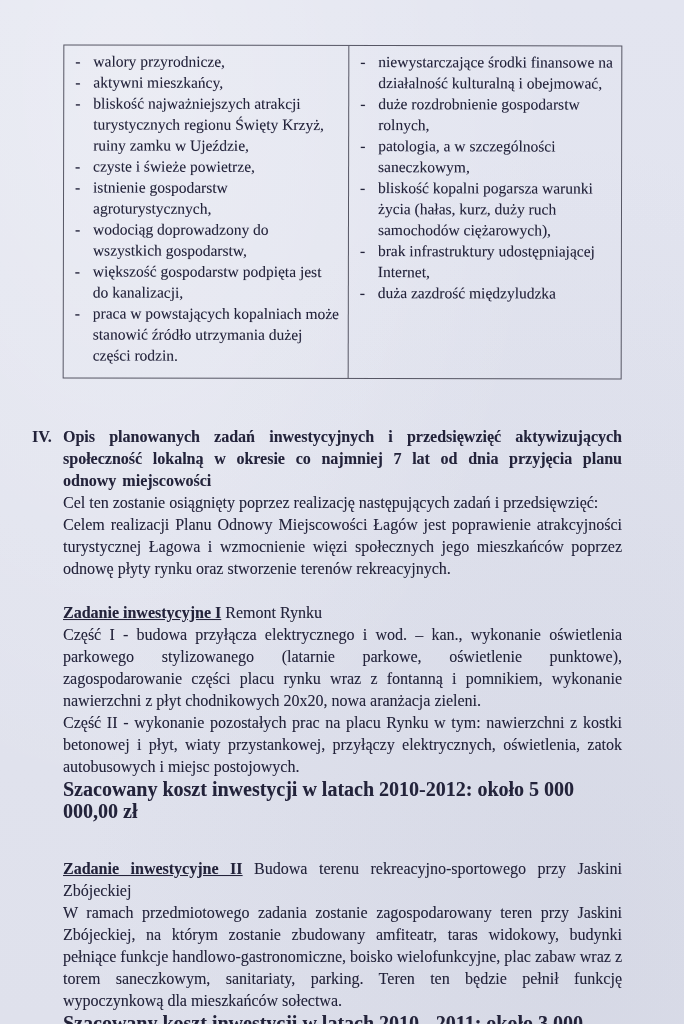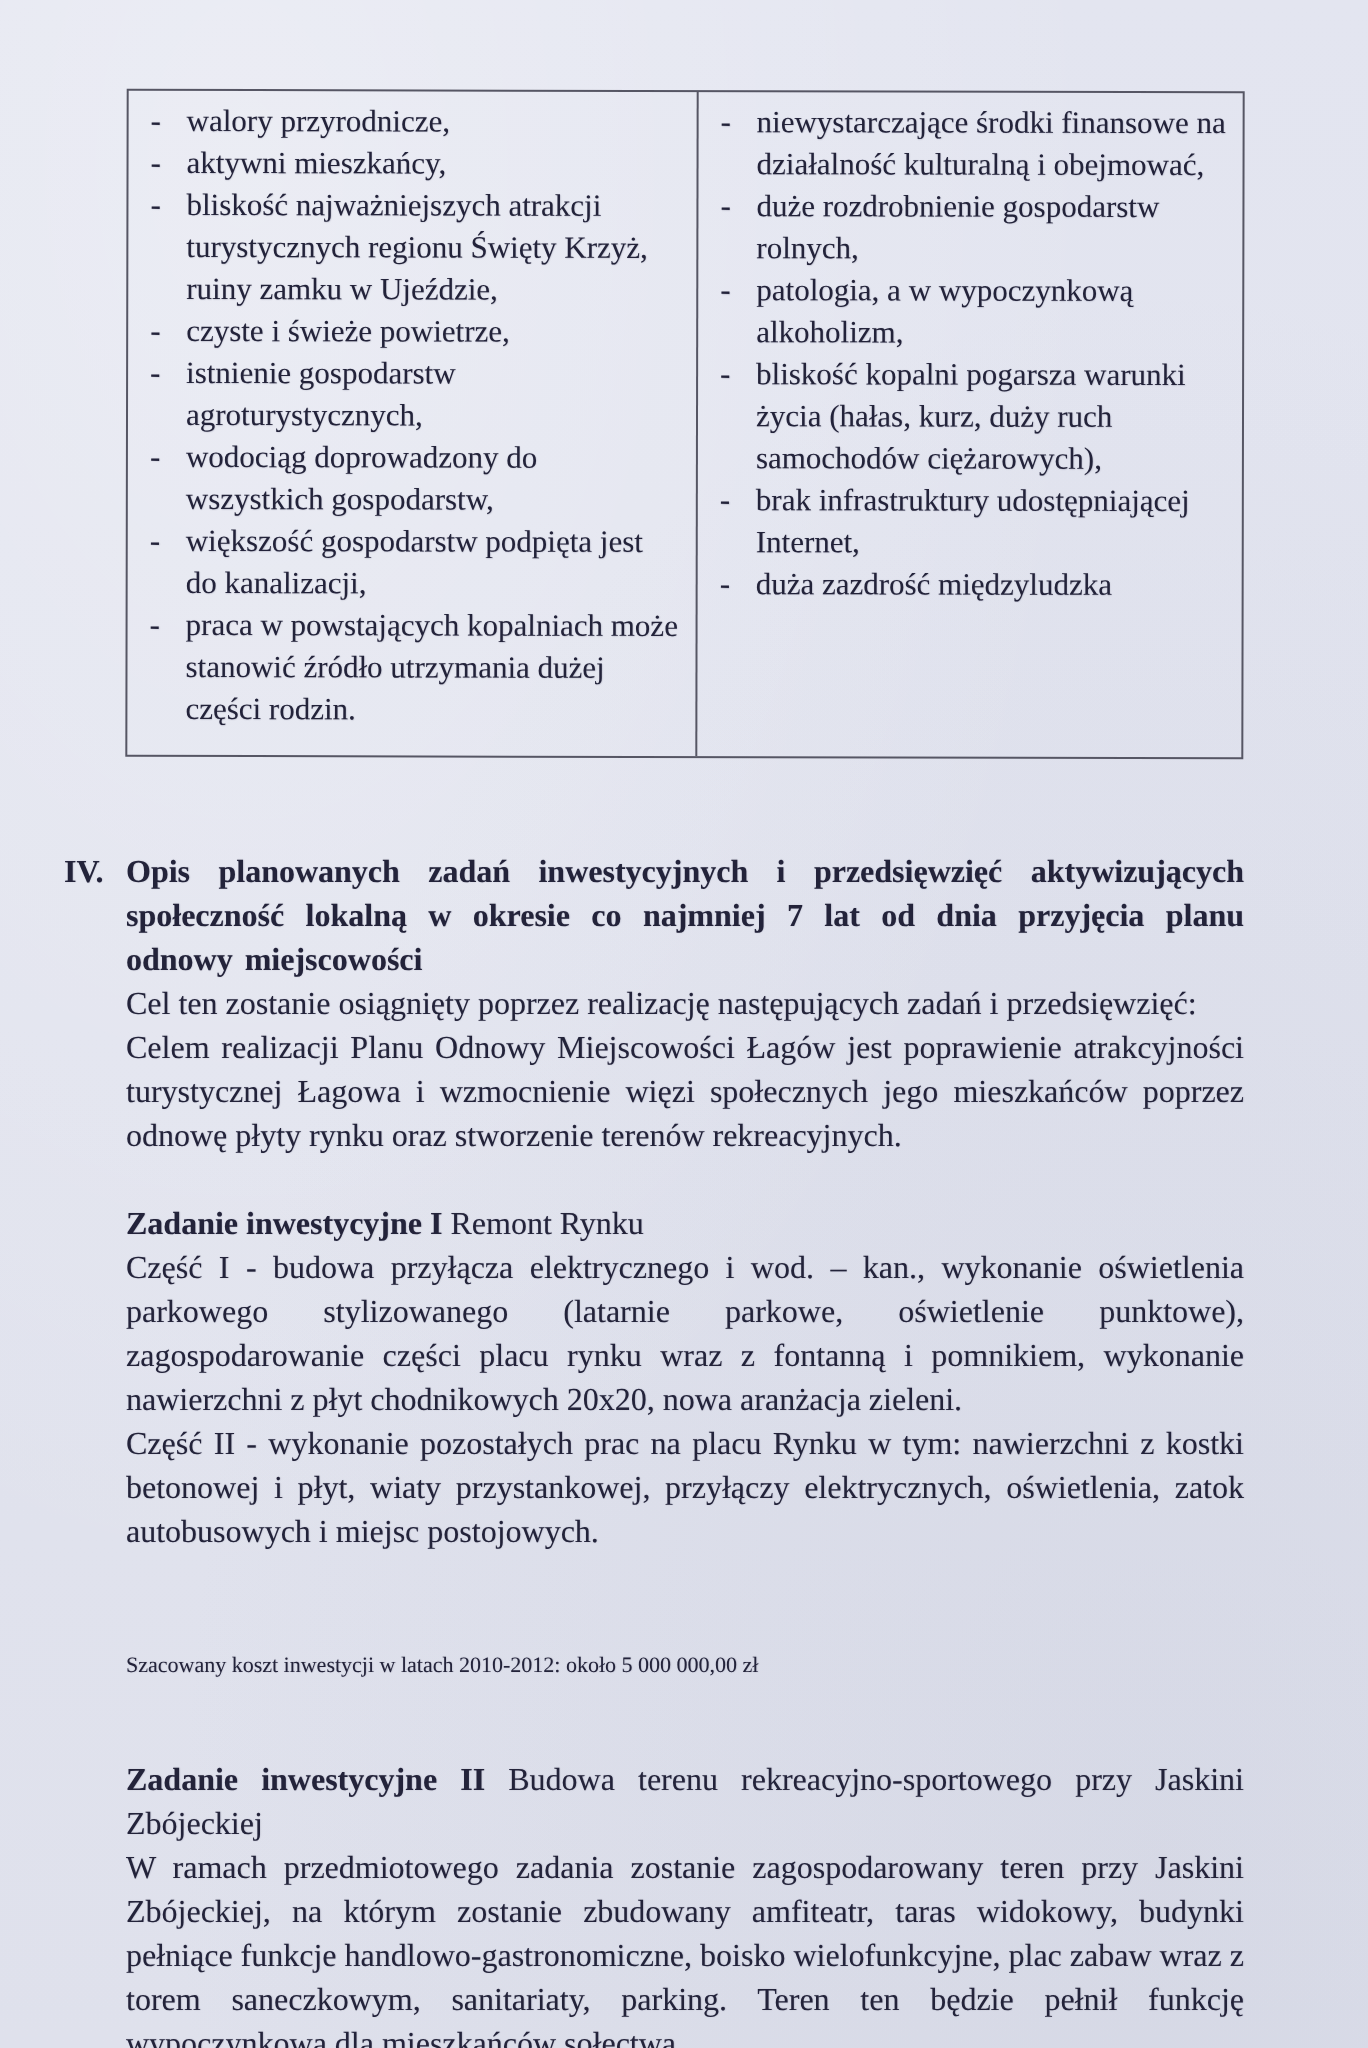--- a/index.html
+++ b/index.html
@@ -40,22 +40,22 @@
     font-weight: bold; font-size: 16px; line-height: 22px;
   }
   .sec-head {
     font-weight: bold; font-size: 16px; line-height: 22px;
     text-align: justify; word-spacing: 2px;
   }
   .p  { font-size: 16px; line-height: 22px; text-align: justify; }
   .task  { margin-top: 22px; }
   .task.t2 { margin-top: 36px; }
   .task-head { font-size: 16px; line-height: 22px; text-align: justify; }
-  .task-head .b { font-weight: bold; }
-  .cost { font-weight: normal; font-size: 11px; line-height: 22px; margin-top: 44px; }
+  .task-head .b { font-weight: bold; text-decoration: underline; }
+  .cost { font-weight: bold; font-size: 20px; line-height: 22px; }
 </style>
 </head>
 <body>
 
 <div class="page">
   <div class="content">
 
     <div class="swot">
       <div class="swot-col left">
         <div class="item">
@@ -95,21 +95,21 @@
         <div class="item">
             <span class="dash">-</span>
             <span class="itx">niewystarczające środki finansowe na działalność kulturalną i obejmować,</span>
           </div>
         <div class="item">
             <span class="dash">-</span>
             <span class="itx">duże rozdrobnienie gospodarstw rolnych,</span>
           </div>
         <div class="item">
             <span class="dash">-</span>
-            <span class="itx">patologia, a w wypoczynkową alkoholizm,</span>
+            <span class="itx">patologia, a w szczególności saneczkowym,</span>
           </div>
         <div class="item">
             <span class="dash">-</span>
             <span class="itx">bliskość kopalni pogarsza warunki życia (hałas, kurz, duży ruch samochodów ciężarowych),</span>
           </div>
         <div class="item">
             <span class="dash">-</span>
             <span class="itx">brak infrastruktury udostępniającej Internet,</span>
           </div>
         <div class="item">

